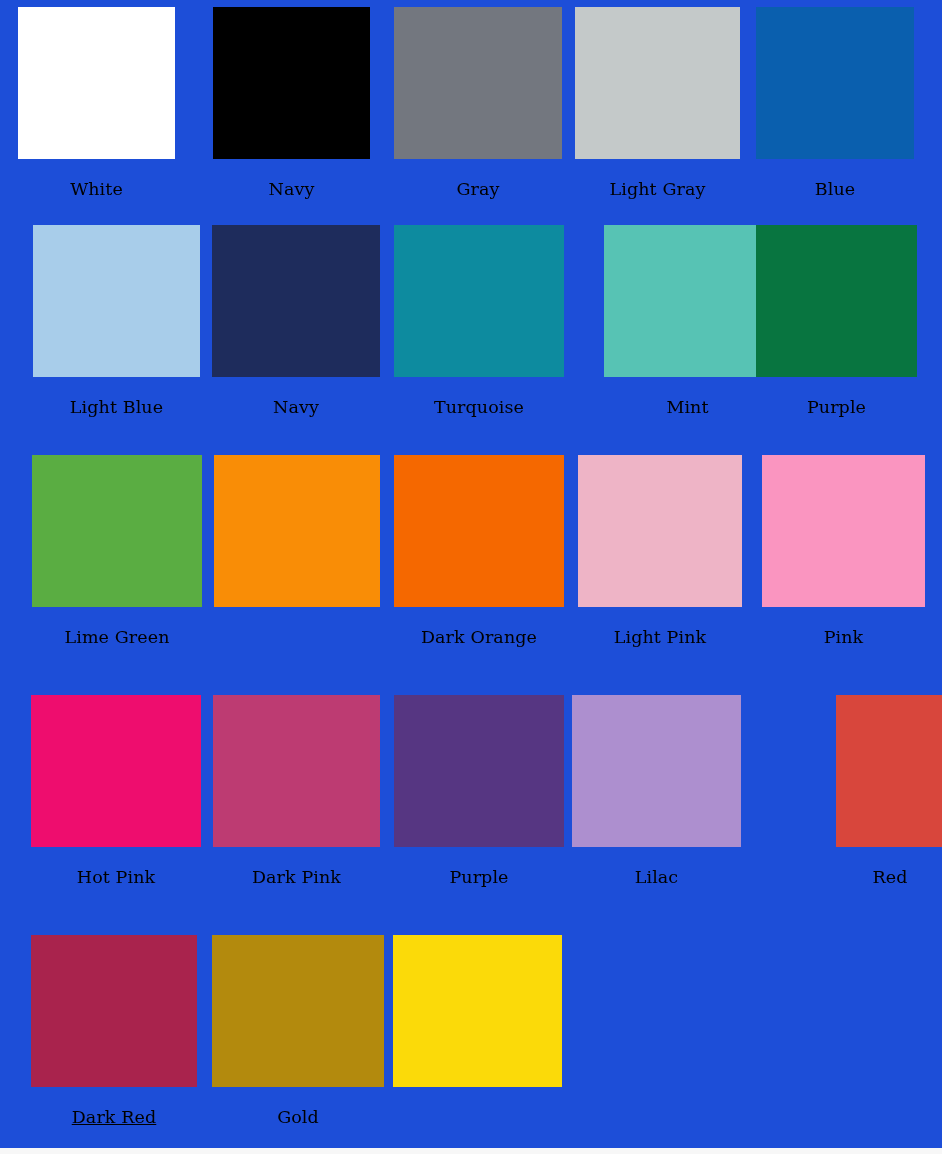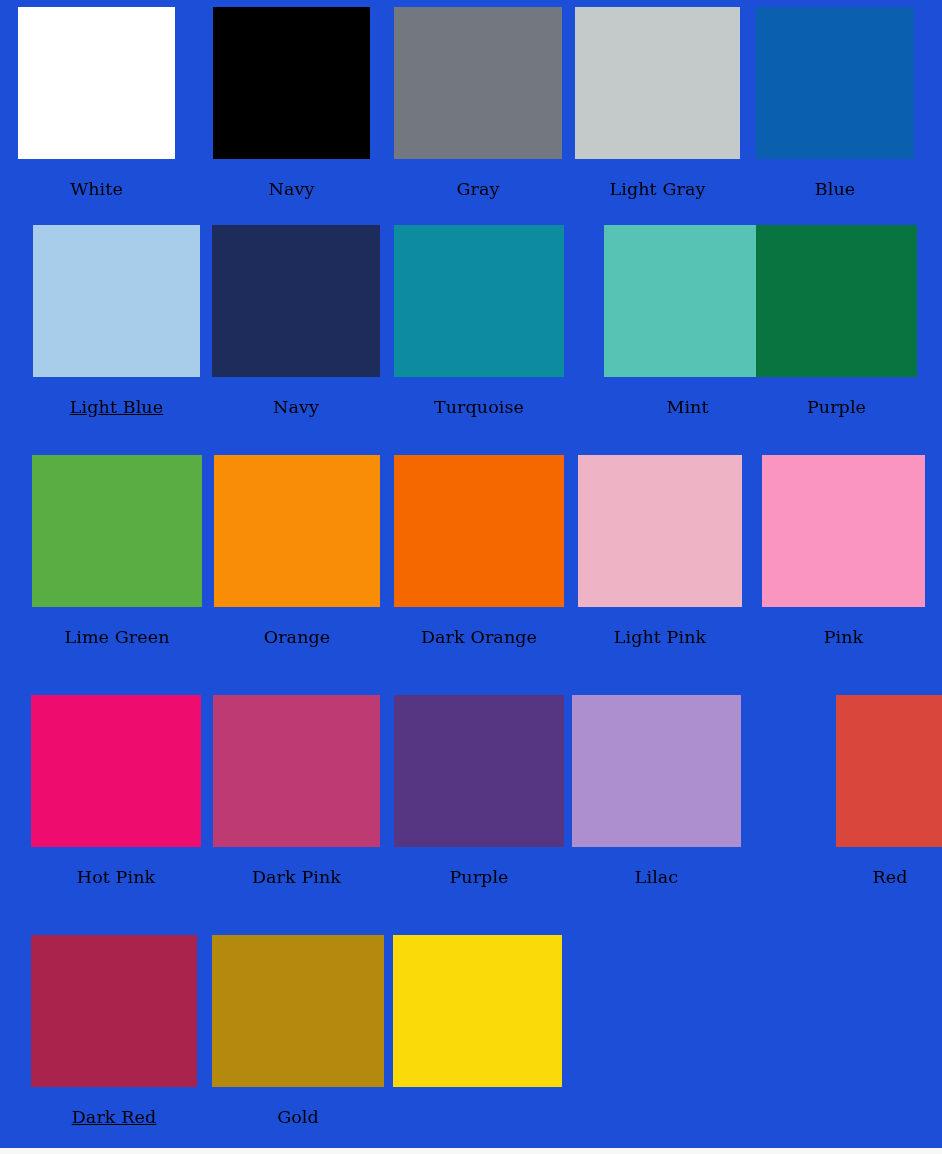--- a/index.html
+++ b/index.html
@@ -80,21 +80,21 @@
       <div class="swatch-cell" style="left: 575px; width: 165px;">
         <div class="swatch-chip" style="background: rgb(196, 201, 201);"></div>
         <div class="swatch-label">Light Gray</div>
       </div>
       <div class="swatch-cell" style="left: 756px; width: 158px;">
         <div class="swatch-chip" style="background: rgb(10, 95, 174);"></div>
         <div class="swatch-label">Blue</div>
       </div>
     </div>
   <div class="row" id="row-1" style="top: 225px;">
-      <div class="swatch-cell" style="left: 33px; width: 167px; text-decoration: underline;">
+      <div class="swatch-cell" style="left: 33px; width: 167px;">
         <div class="swatch-chip" style="background: rgb(168, 205, 234);"></div>
         <div class="swatch-label">Light Blue</div>
       </div>
       <div class="swatch-cell" style="left: 212px; width: 168px;">
         <div class="swatch-chip" style="background: rgb(30, 44, 92);"></div>
         <div class="swatch-label">Navy</div>
       </div>
       <div class="swatch-cell" style="left: 394px; width: 170px;">
         <div class="swatch-chip" style="background: rgb(13, 139, 159);"></div>
         <div class="swatch-label">Turquoise</div>
@@ -108,21 +108,20 @@
         <div class="swatch-label">Purple</div>
       </div>
     </div>
   <div class="row" id="row-2" style="top: 455px;">
       <div class="swatch-cell" style="left: 32px; width: 170px;">
         <div class="swatch-chip" style="background: rgb(90, 173, 66);"></div>
         <div class="swatch-label">Lime Green</div>
       </div>
       <div class="swatch-cell" style="left: 214px; width: 166px;">
         <div class="swatch-chip" style="background: rgb(249, 141, 6);"></div>
-        <div class="swatch-label">Orange</div>
       </div>
       <div class="swatch-cell" style="left: 394px; width: 170px;">
         <div class="swatch-chip" style="background: rgb(245, 104, 0);"></div>
         <div class="swatch-label">Dark Orange</div>
       </div>
       <div class="swatch-cell" style="left: 578px; width: 164px;">
         <div class="swatch-chip" style="background: rgb(238, 180, 198);"></div>
         <div class="swatch-label">Light Pink</div>
       </div>
       <div class="swatch-cell" style="left: 762px; width: 163px;">

